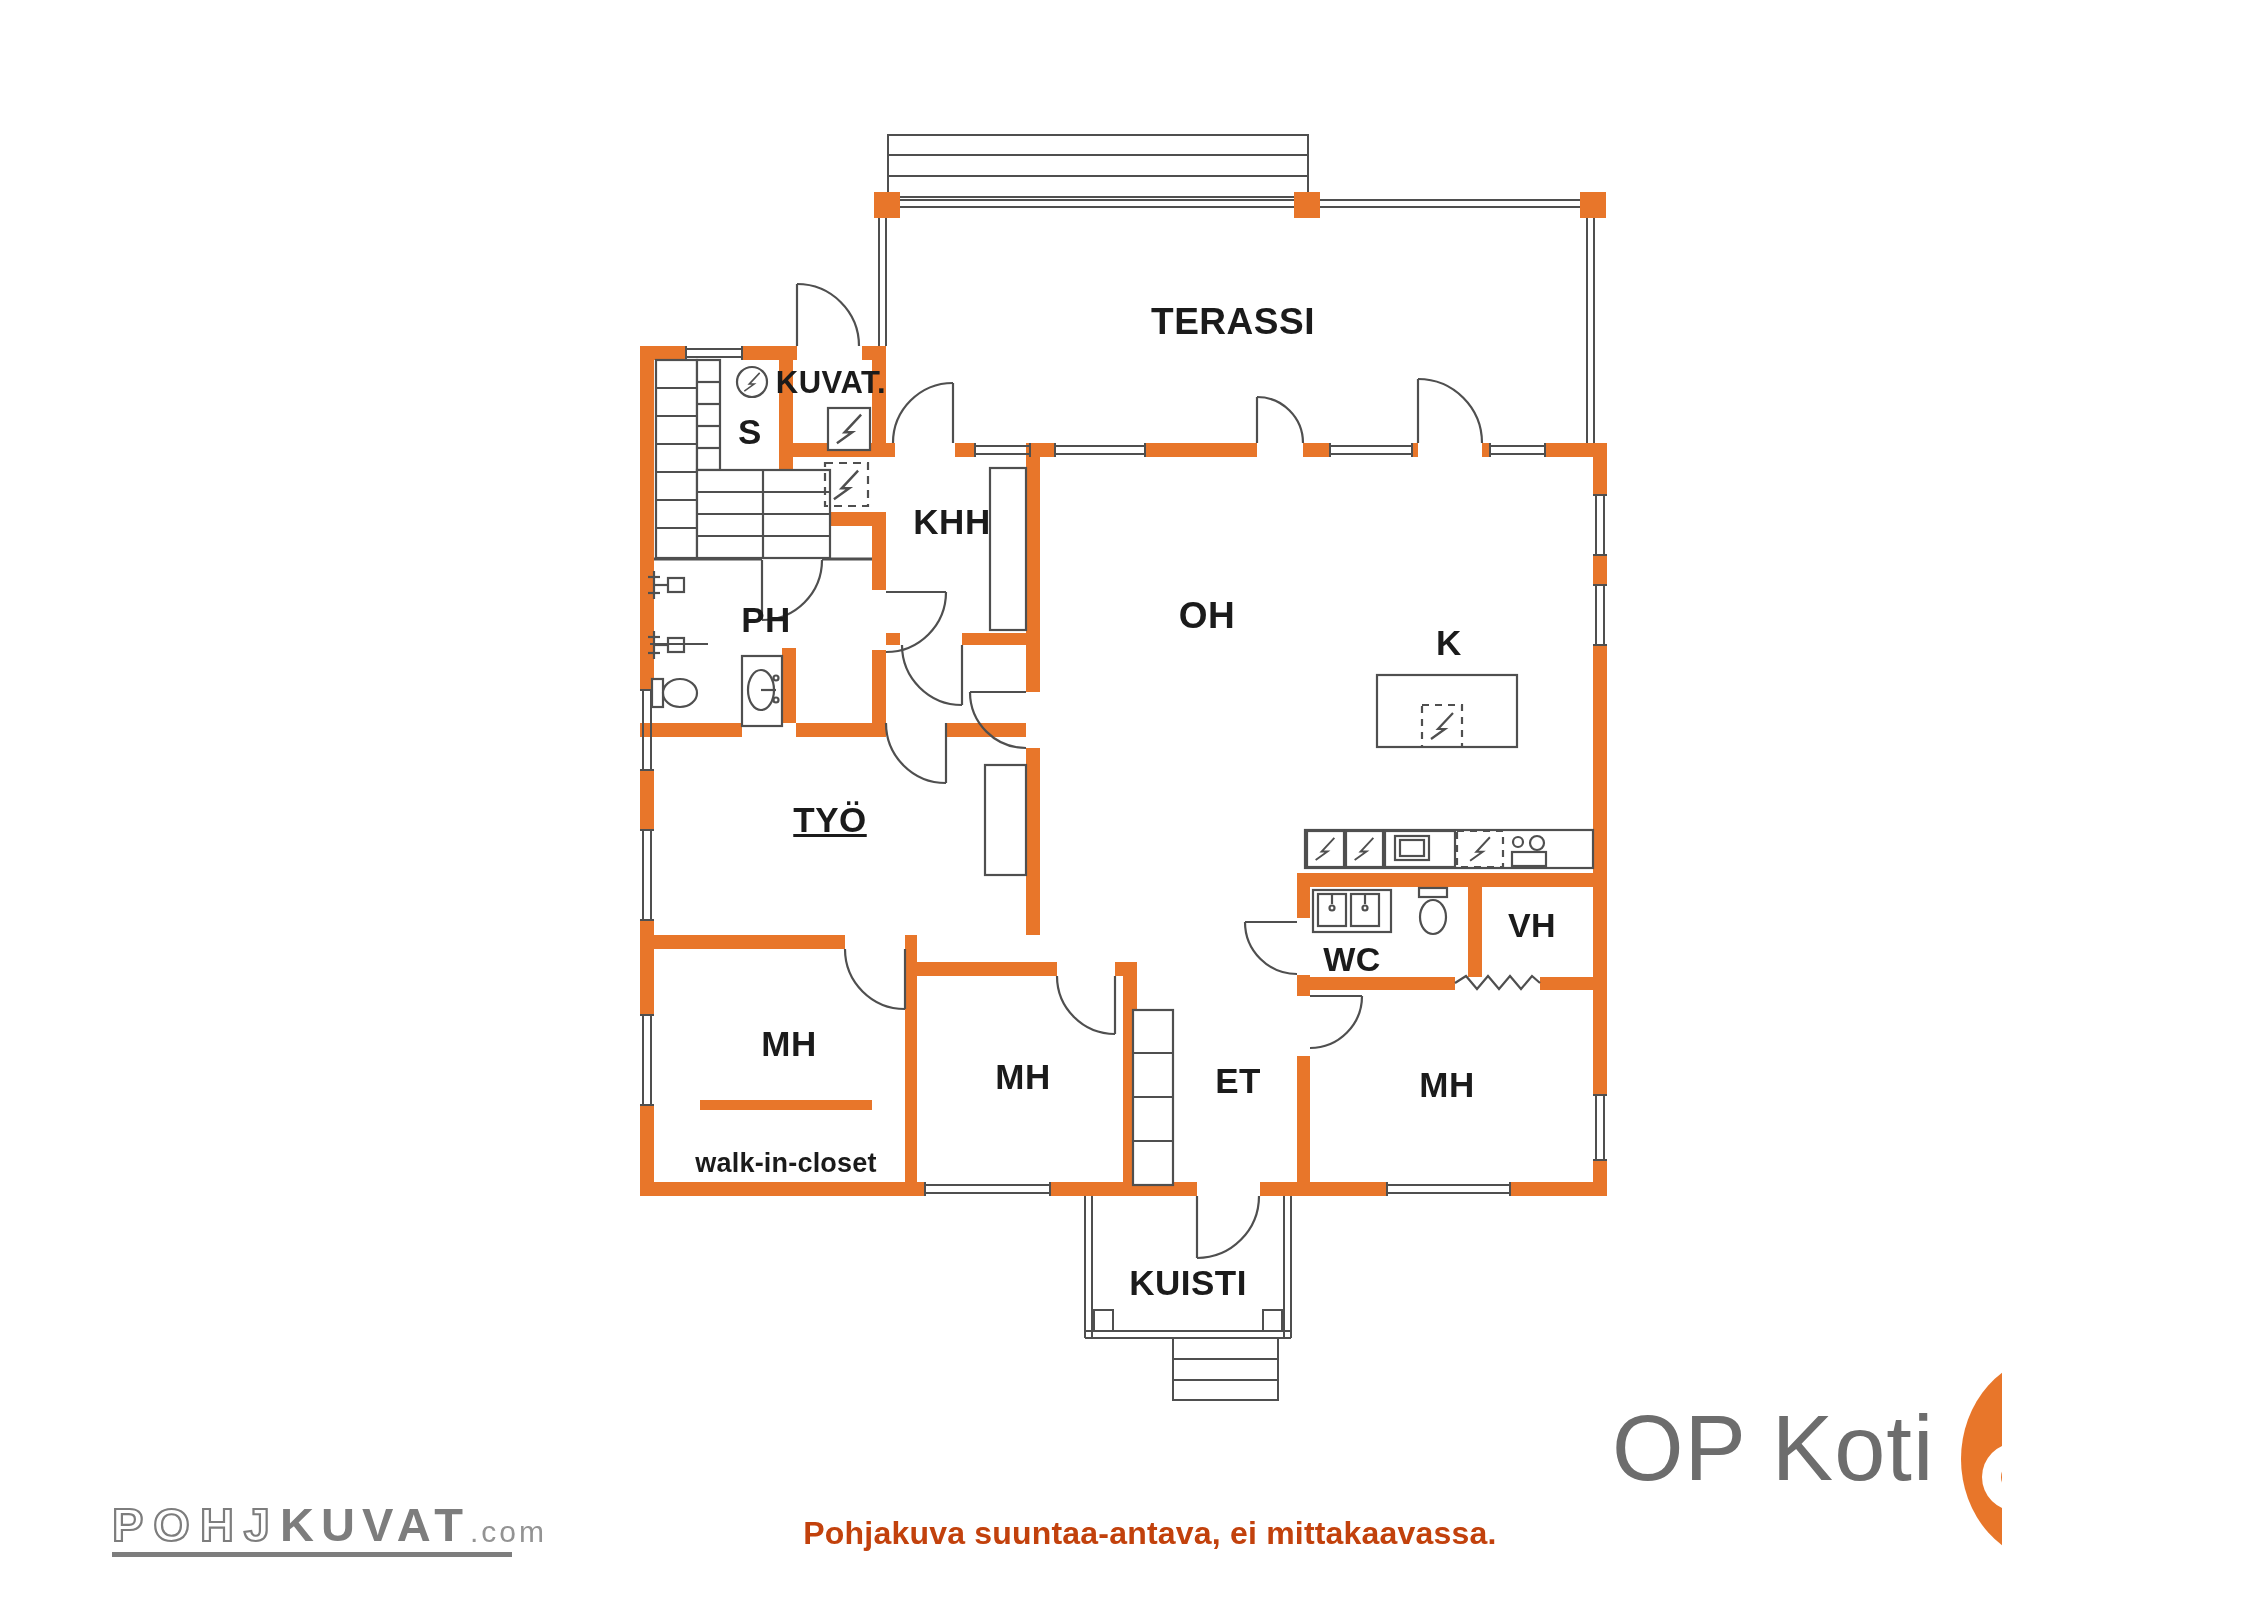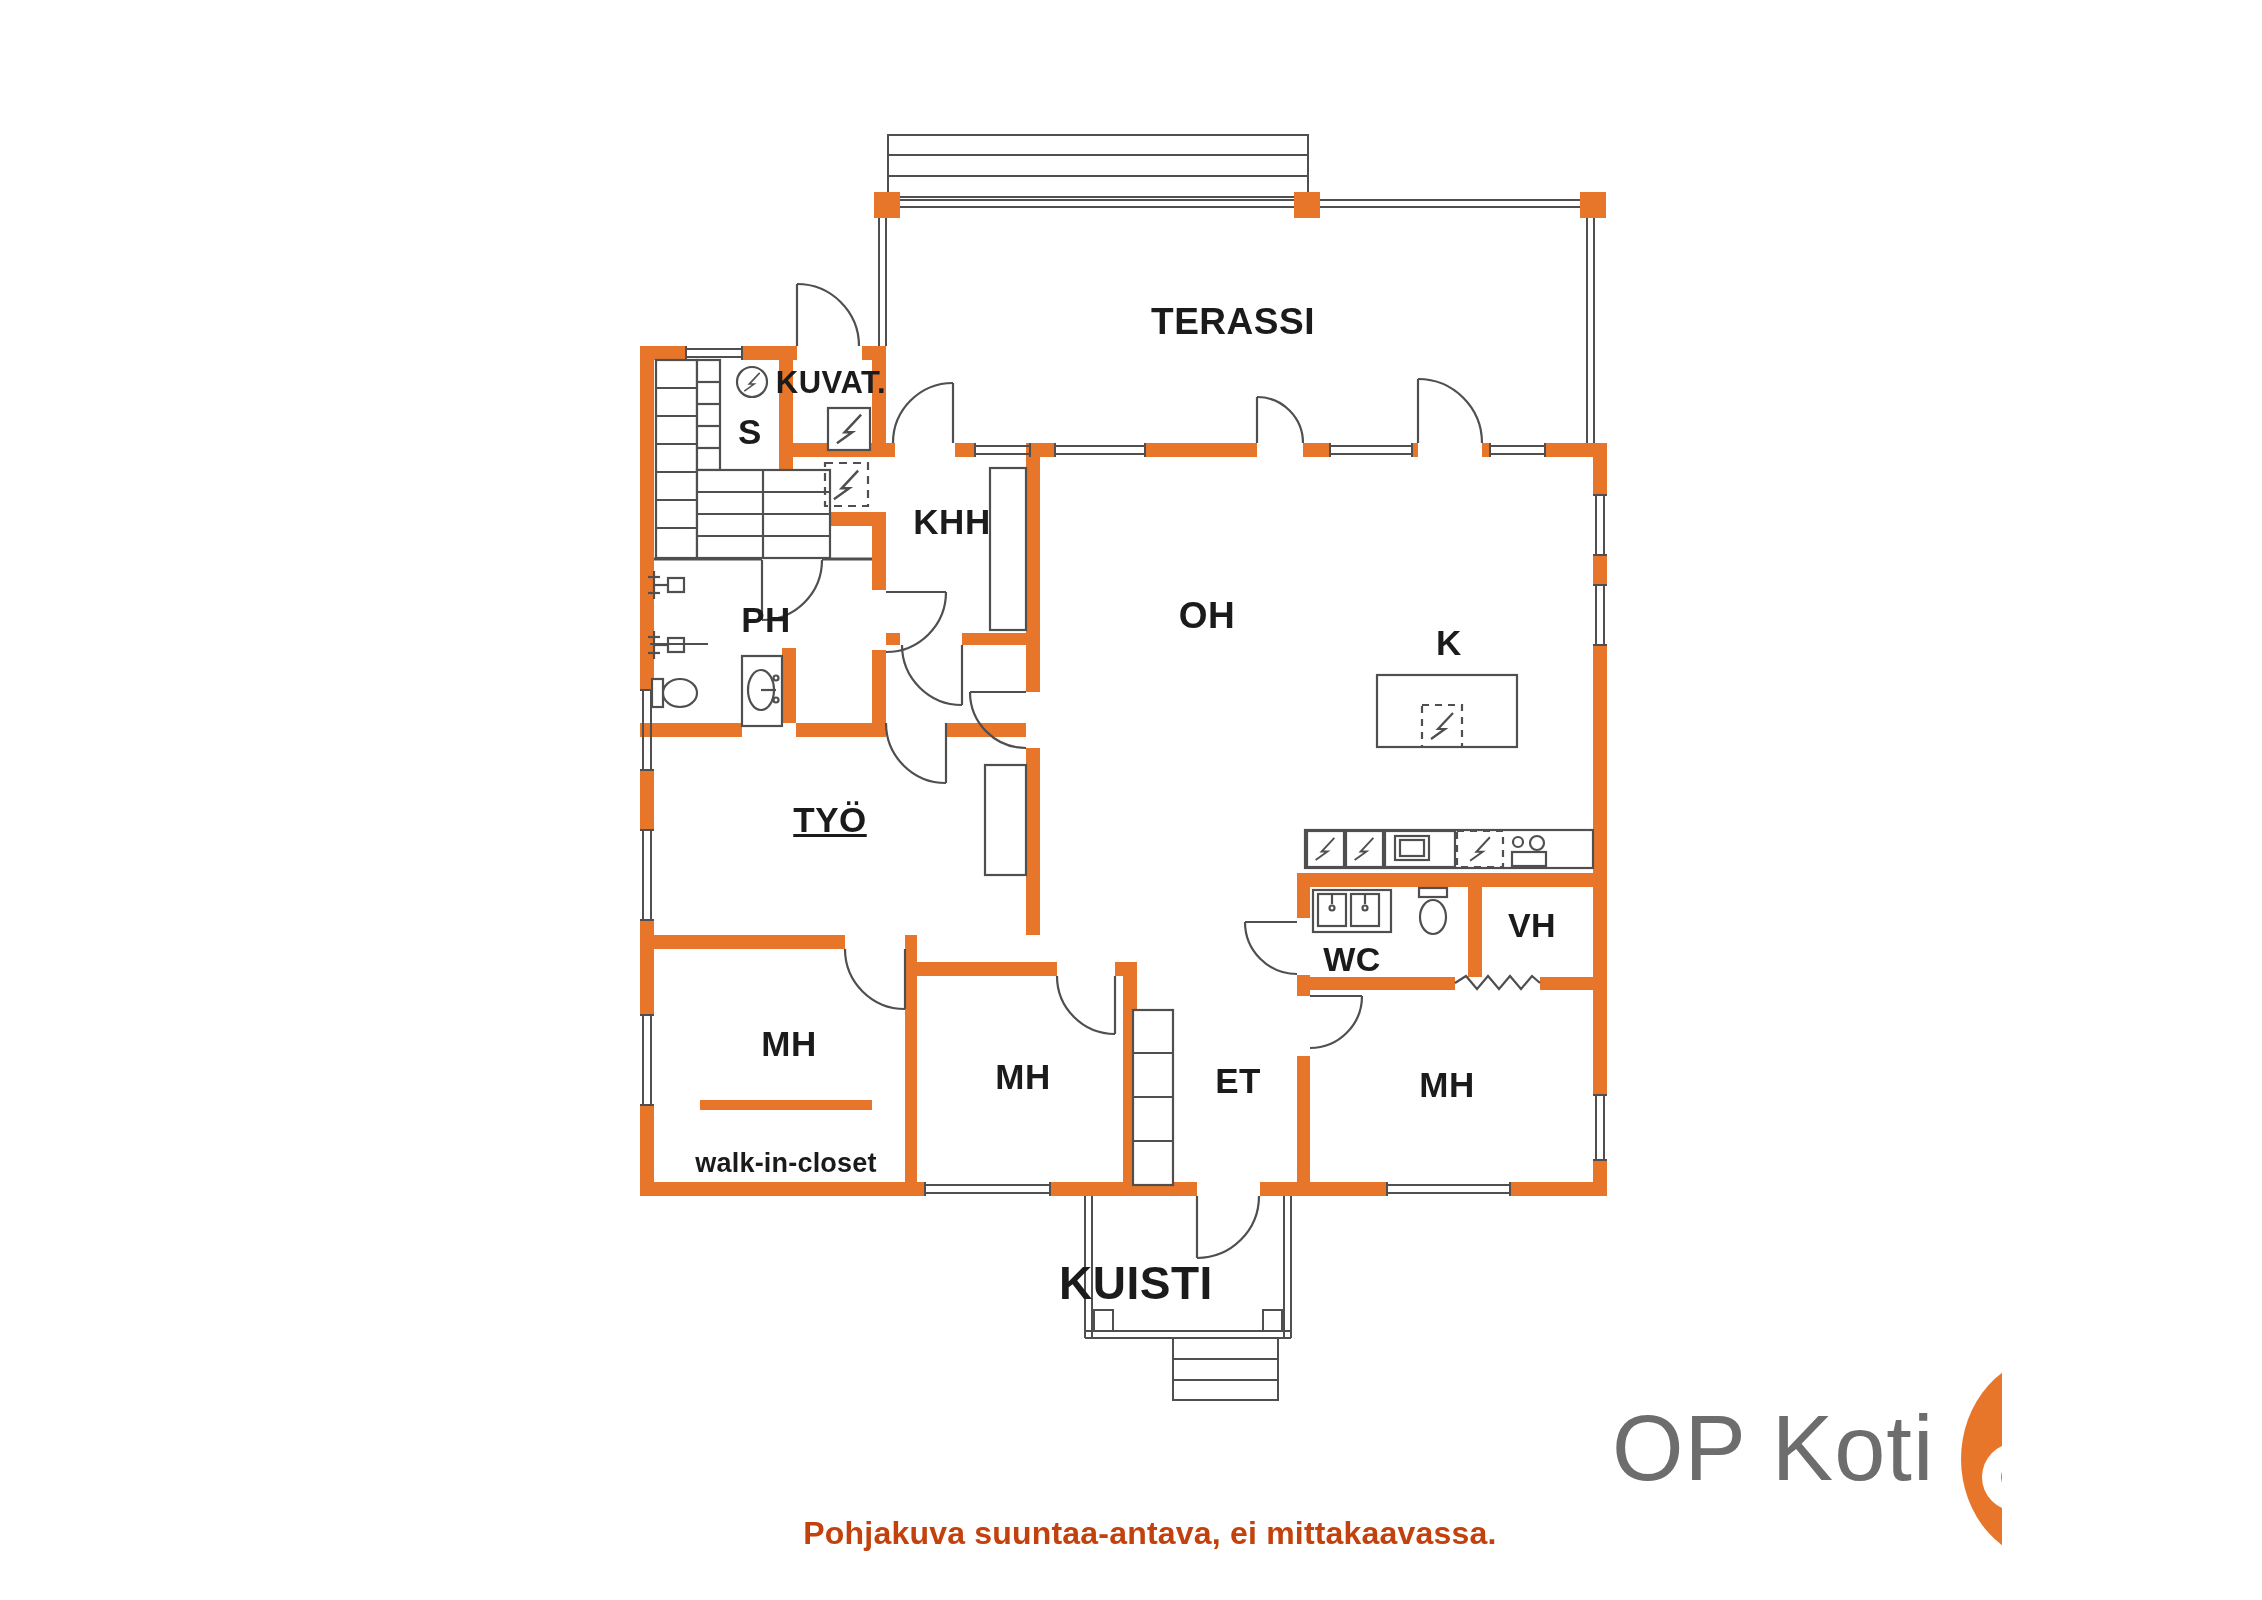--- a/index.html
+++ b/index.html
@@ -441,25 +441,37 @@
   <div class="lbl" style="left:766px;top:620px;font-size:35px;">PH</div>
   <div class="lbl" style="left:1207px;top:616px;font-size:37px;">OH</div>
   <div class="lbl" style="left:1449px;top:643px;font-size:35px;">K</div>
   <div class="lbl" style="left:830px;top:820px;font-size:35px;text-decoration:underline;">TYÖ</div>
   <div class="lbl" style="left:1352px;top:947px;font-size:34px;margin-top:12px;">WC</div>
   <div class="lbl" style="left:1532px;top:925px;font-size:34px;">VH</div>
   <div class="lbl" style="left:789px;top:1044px;font-size:35px;">MH</div>
   <div class="lbl" style="left:1023px;top:1077px;font-size:35px;">MH</div>
   <div class="lbl" style="left:1447px;top:1085px;font-size:35px;">MH</div>
   <div class="lbl" style="left:1238px;top:1081px;font-size:35px;">ET</div>
-  <div class="lbl" style="left:1136px;top:1283px;font-size:46px;">KUISTI</div>
+  <div class="lbl" style="left:1188px;top:1283px;font-size:35px;">KUISTI</div>
   <div class="lbl lbl-sm" style="left:786px;top:1163px;font-size:27px;">walk-in-closet</div>
 
   <div class="disclaimer" style="left:1150px;top:1533px;">Pohjakuva suuntaa-antava, ei mittakaavassa.</div>
 
+  <div class="pk-logo">
+    <div class="pk-row">
+      <span class="pk-part1">POHJ</span>
+      <svg width="52" height="56" viewBox="0 0 52 56">
+        <path d="M44,4 L44,52" stroke="#7d7d7d" stroke-width="5" fill="none"></path>
+        <path d="M44,6 A40,46 0 0 0 4,52" stroke="#7d7d7d" stroke-width="4" fill="none"></path>
+      </svg>
+      <span class="pk-part2">KUVAT</span>
+      <span class="pk-suffix">.com</span>
+    </div>
+    <div class="pk-underline"></div>
+  </div>
 
   <div class="op-text">OP Koti</div>
   <svg class="op-mark" width="196" height="214" viewBox="0 0 196 214">
     <ellipse cx="98" cy="107" rx="93" ry="104" fill="var(--wall)"></ellipse>
     <rect x="88" y="20" width="21" height="174" fill="#fff"></rect>
     <circle cx="60" cy="125" r="34" fill="#fff"></circle>
       <circle cx="60" cy="125" r="15" fill="var(--wall)"></circle>
     <circle cx="136" cy="110" r="34" fill="#fff"></circle>
       <circle cx="136" cy="110" r="15" fill="var(--wall)"></circle>
   </svg>

